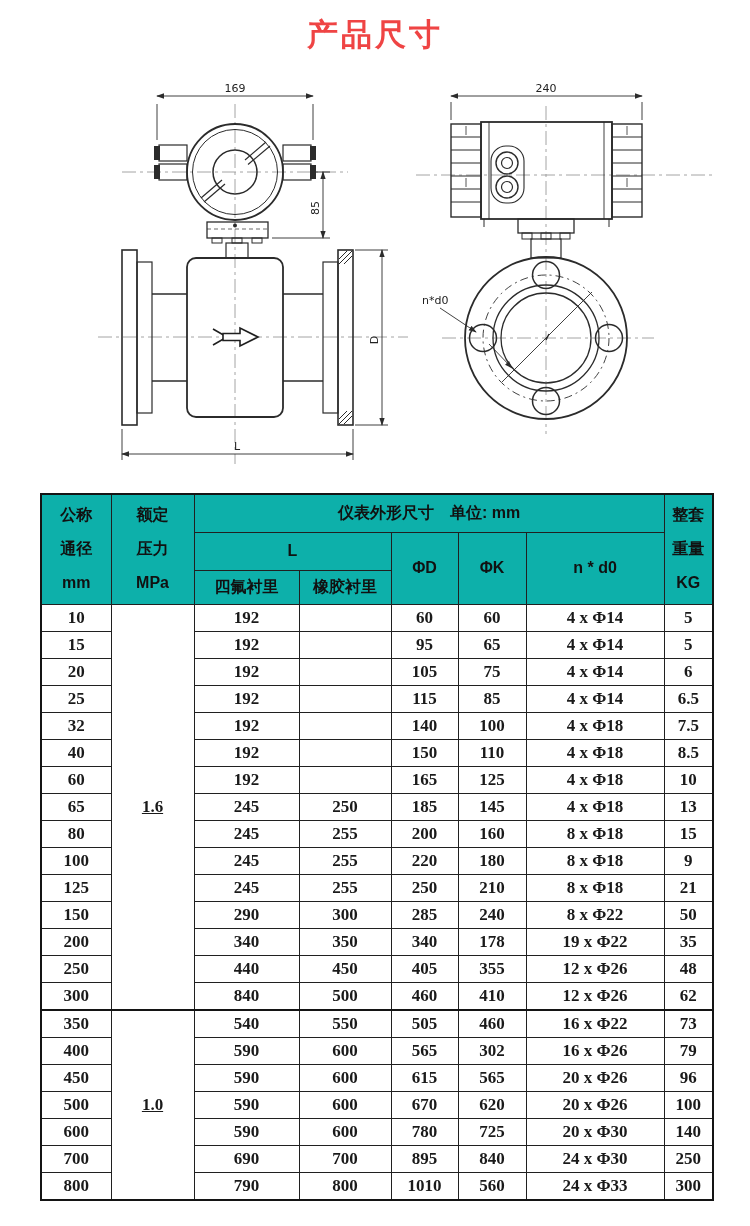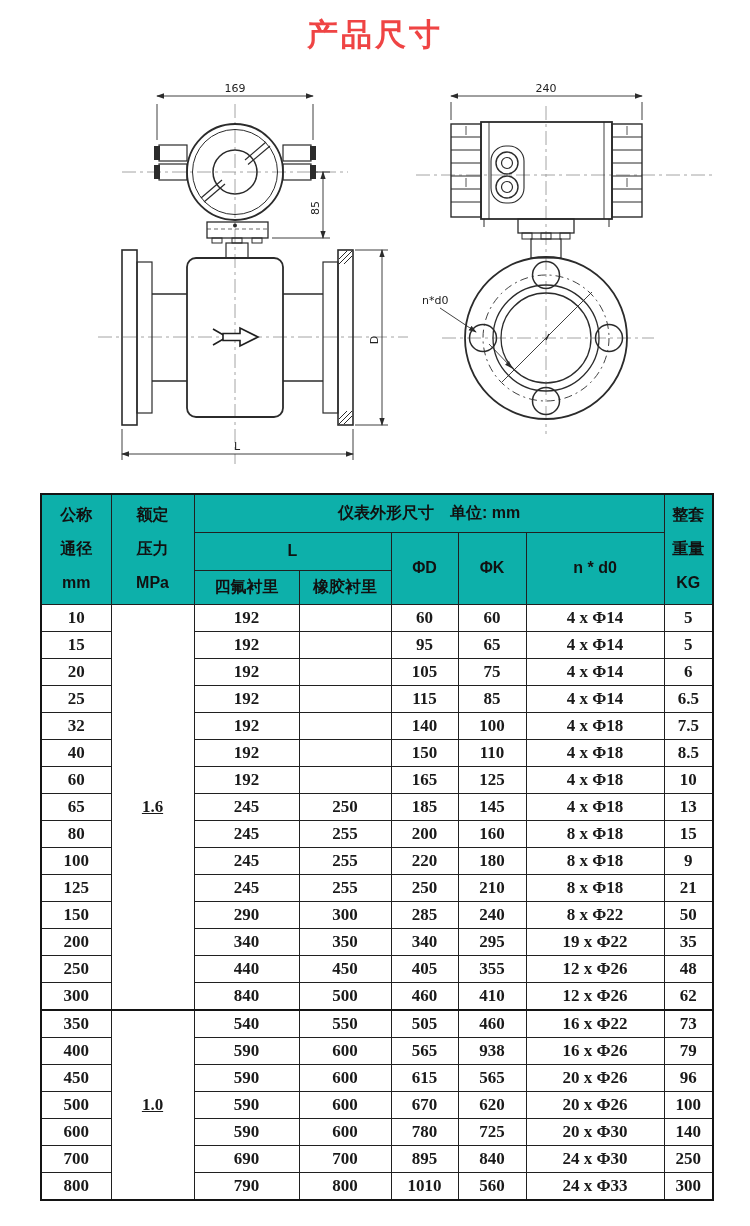--- a/index.html
+++ b/index.html
@@ -361,21 +361,21 @@
           <td>285</td>
           <td>240</td>
           <td>8 x Φ22</td>
           <td>50</td>
         </tr>
         <tr>
           <td>200</td>
           <td>340</td>
           <td>350</td>
           <td>340</td>
-          <td>295</td>
+          <td>178</td>
           <td>19 x Φ22</td>
           <td>35</td>
         </tr>
         <tr>
           <td>250</td>
           <td>440</td>
           <td>450</td>
           <td>405</td>
           <td>355</td>
           <td>12 x Φ26</td>
@@ -398,21 +398,21 @@
           <td>505</td>
           <td>460</td>
           <td>16 x Φ22</td>
           <td>73</td>
         </tr>
         <tr>
           <td>400</td>
           <td>590</td>
           <td>600</td>
           <td>565</td>
-          <td>938</td>
+          <td>302</td>
           <td>16 x Φ26</td>
           <td>79</td>
         </tr>
         <tr>
           <td>450</td>
           <td>590</td>
           <td>600</td>
           <td>615</td>
           <td>565</td>
           <td>20 x Φ26</td>

